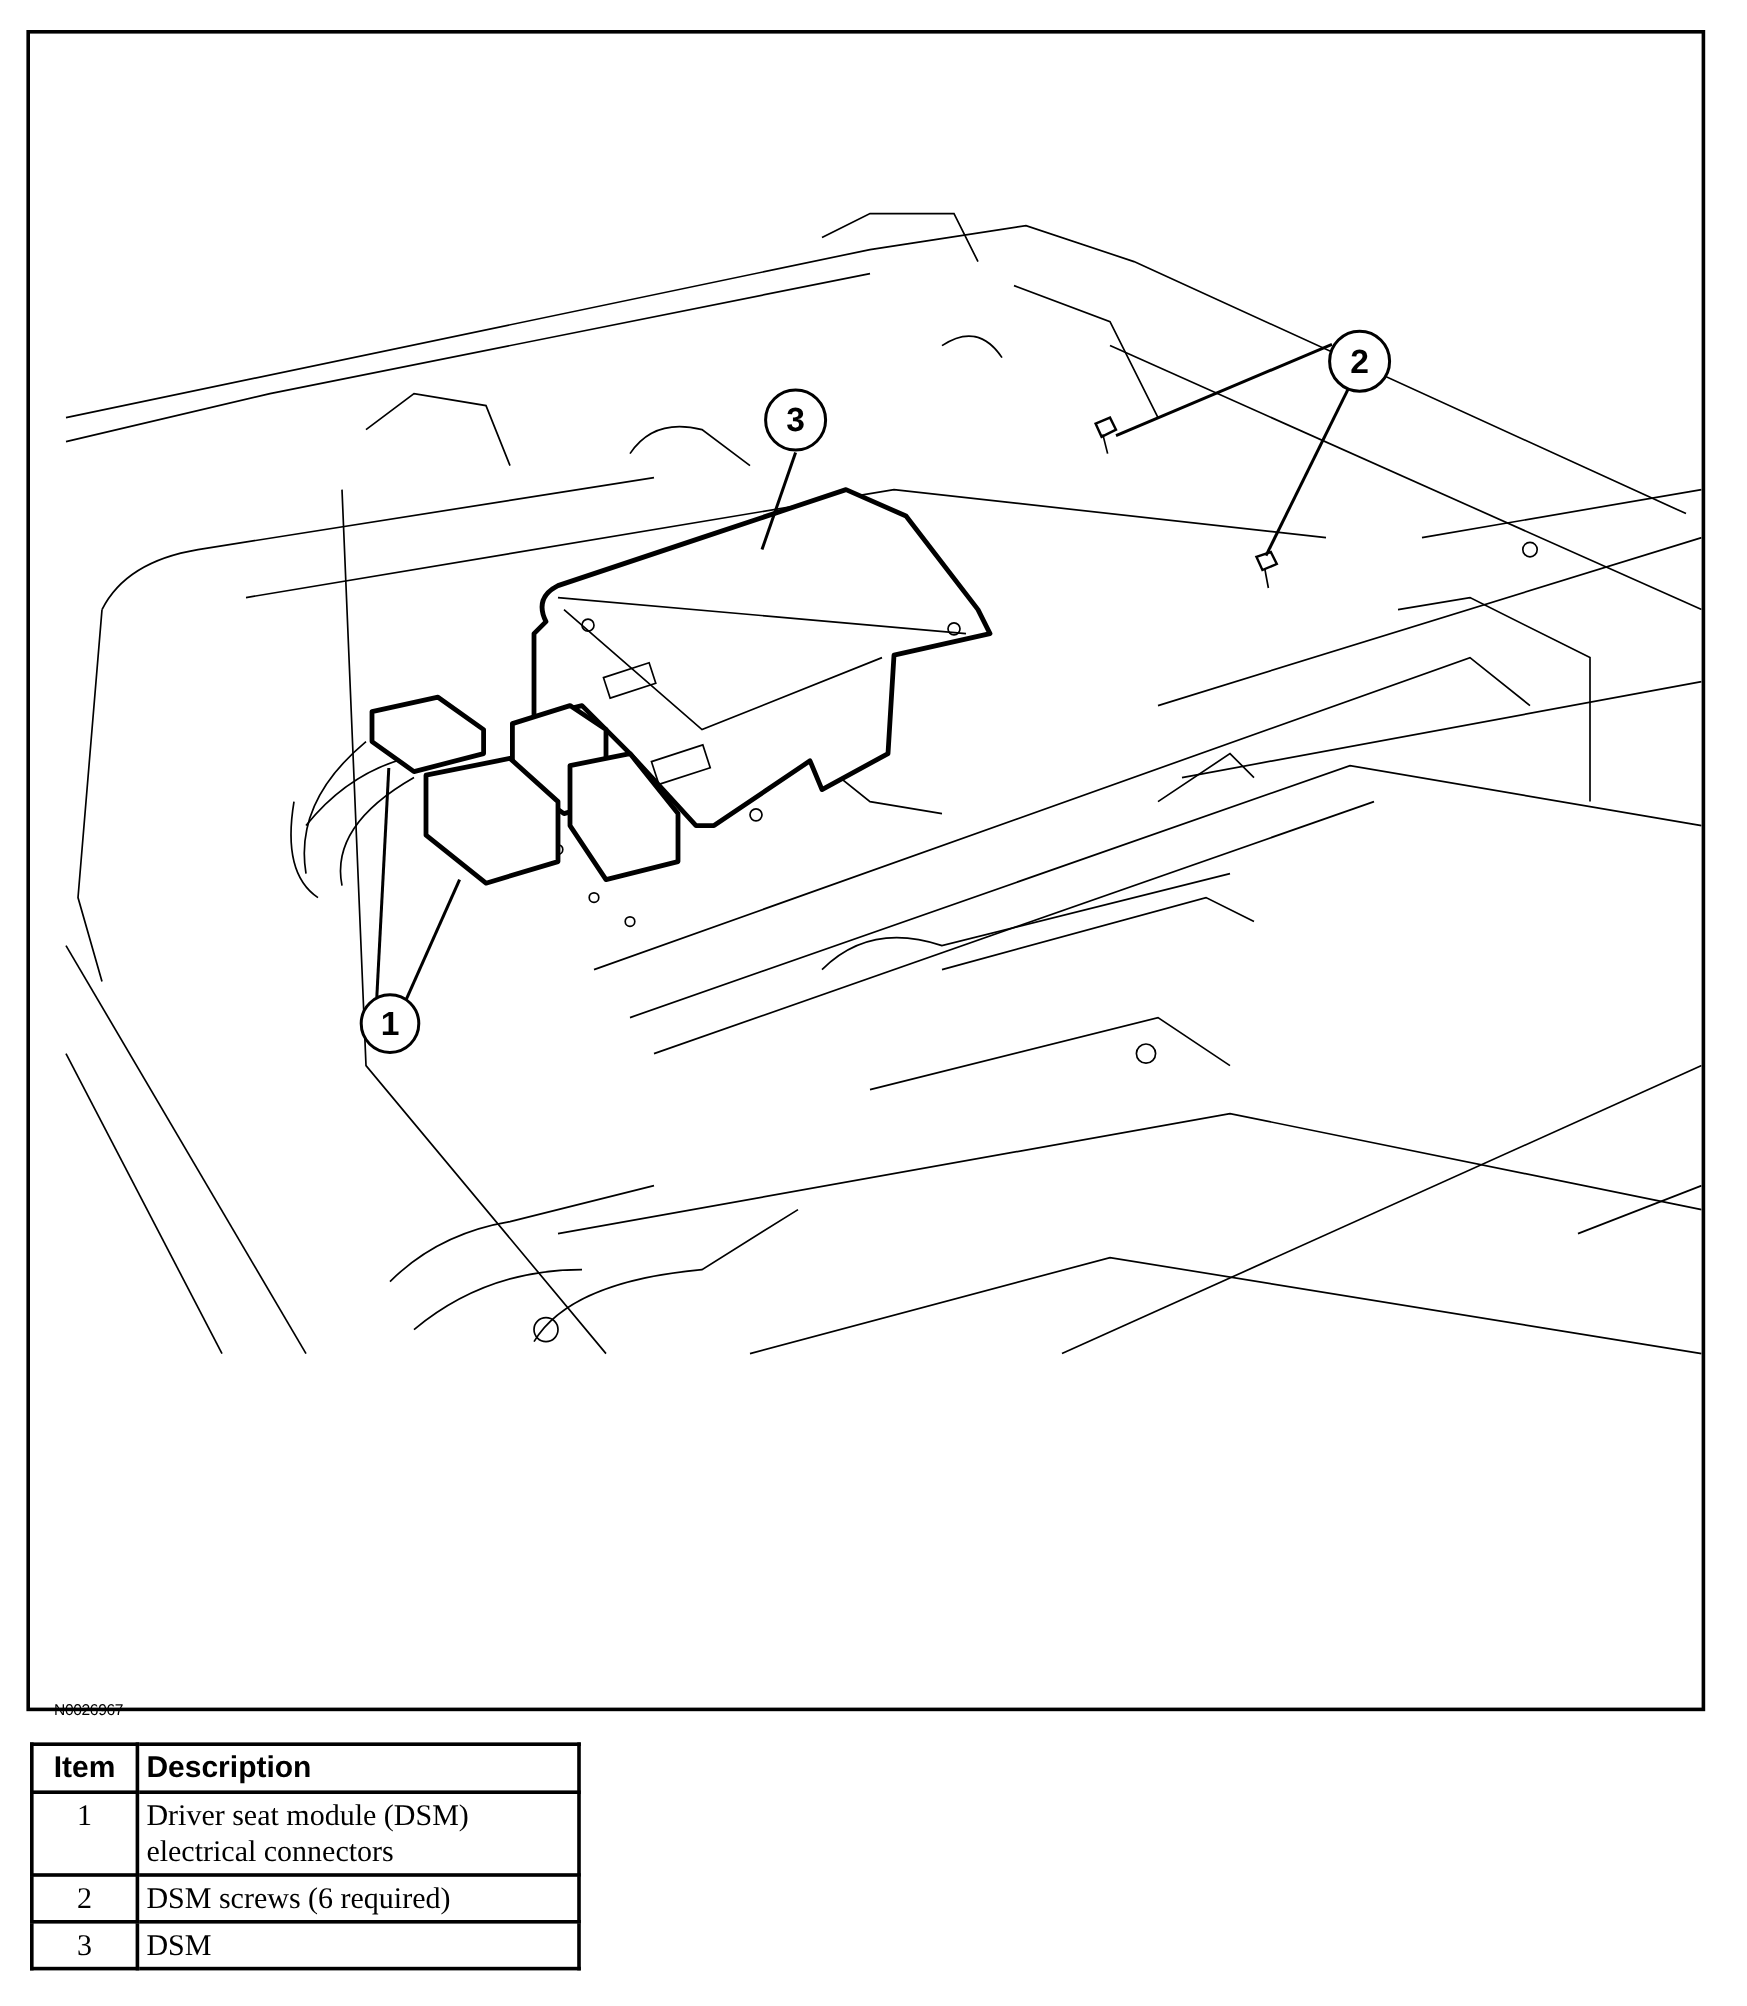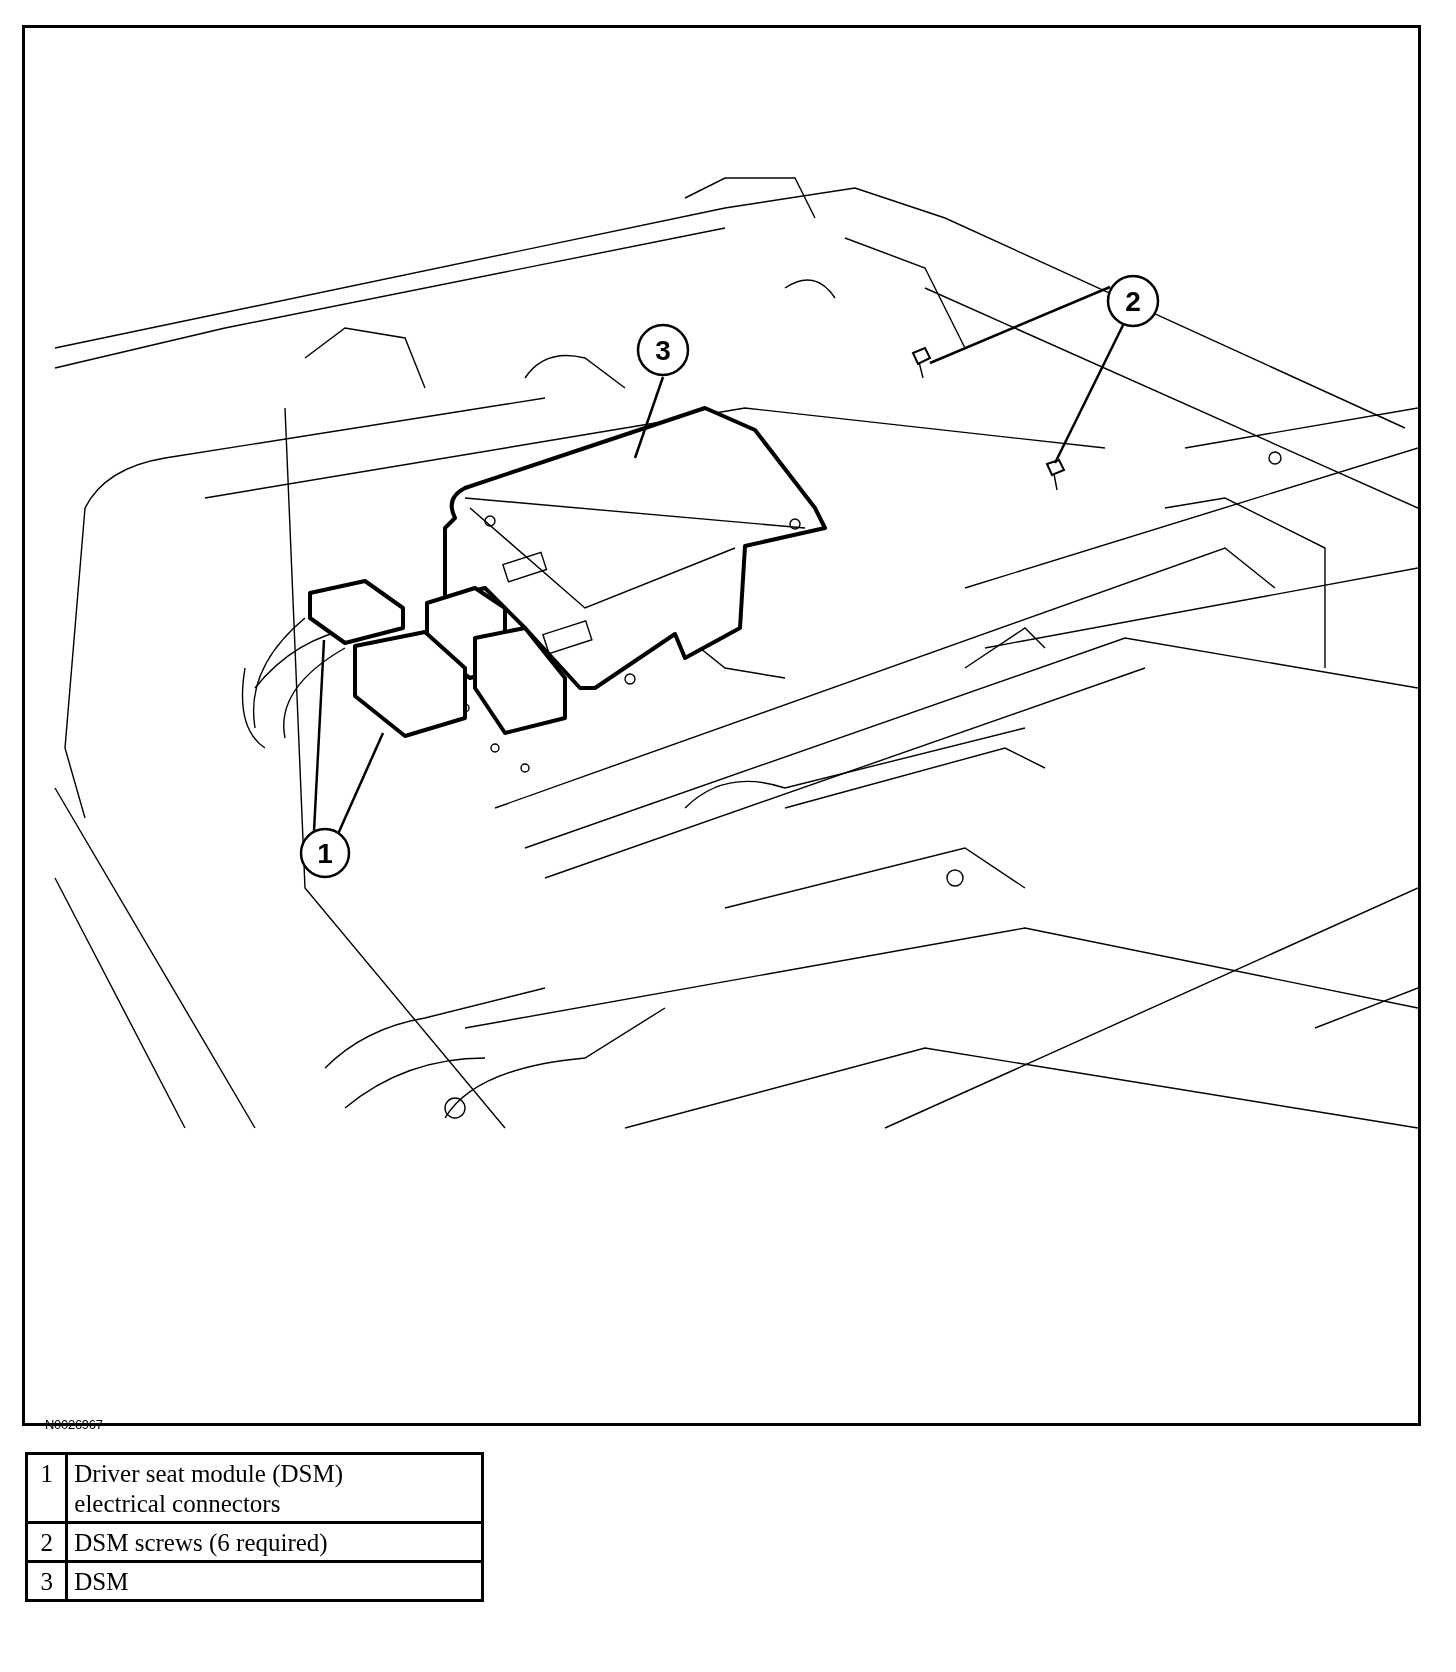--- a/index.html
+++ b/index.html
@@ -117,20 +117,24 @@
     <g class="callout" transform="translate(300 825)">
       <circle r="24"></circle>
         <text>1</text>
     </g>
   </svg>
   <div class="fig-id">N0026967</div>
 </div>
 
 <table class="legend">
   <tbody>
+      <tr>
+    <th class="item">Item</th>
+    <th>Description</th>
+  </tr>
   <tr>
     <td class="num">1</td>
     <td>
       <div>Driver seat module (DSM)</div>
       <div>electrical connectors</div>
     </td>
   </tr>
   <tr>
     <td class="num">2</td>
     <td>DSM screws (6 required)</td>

